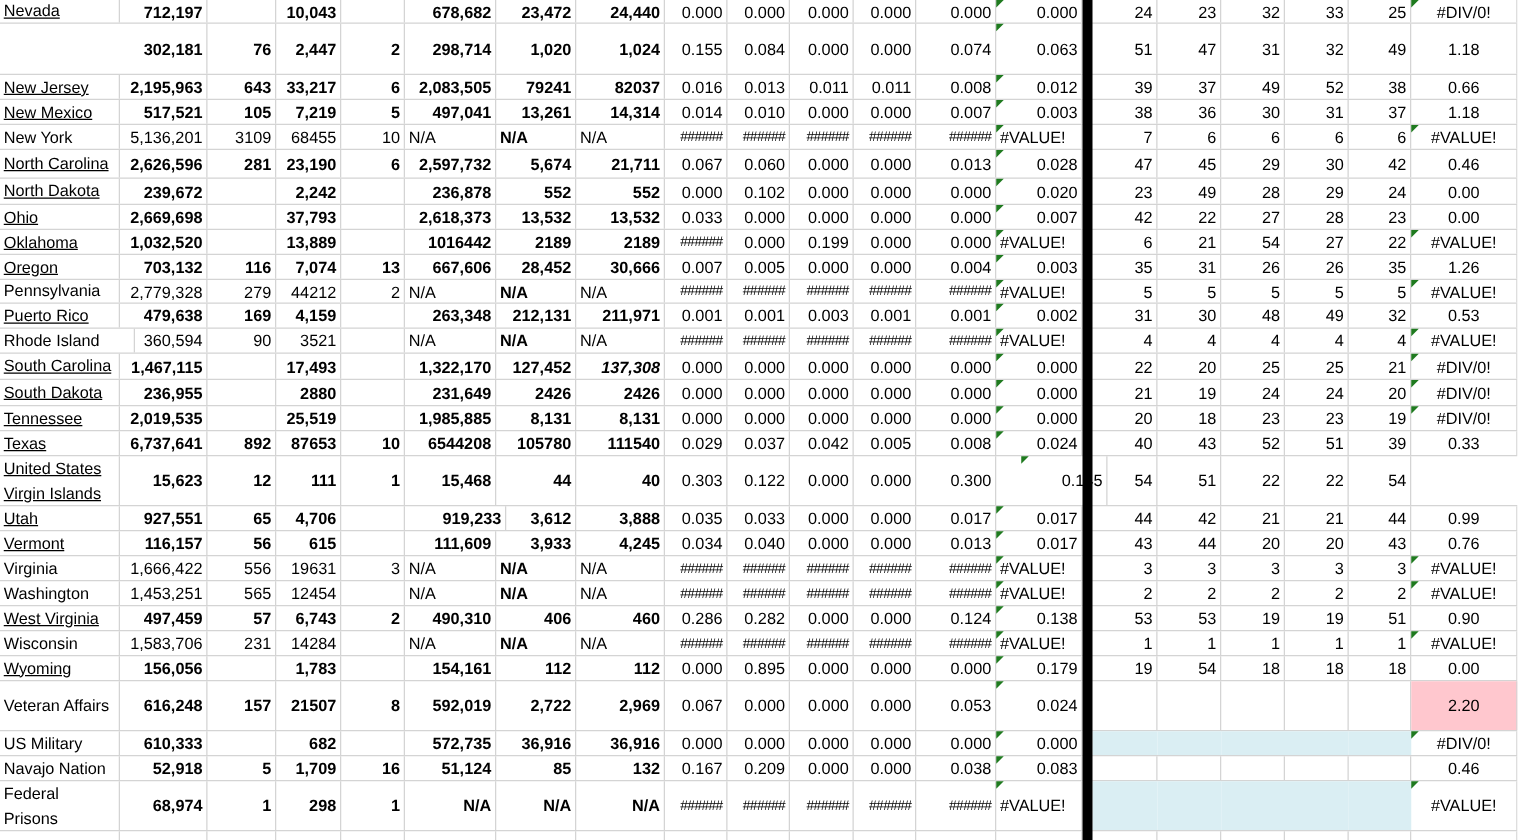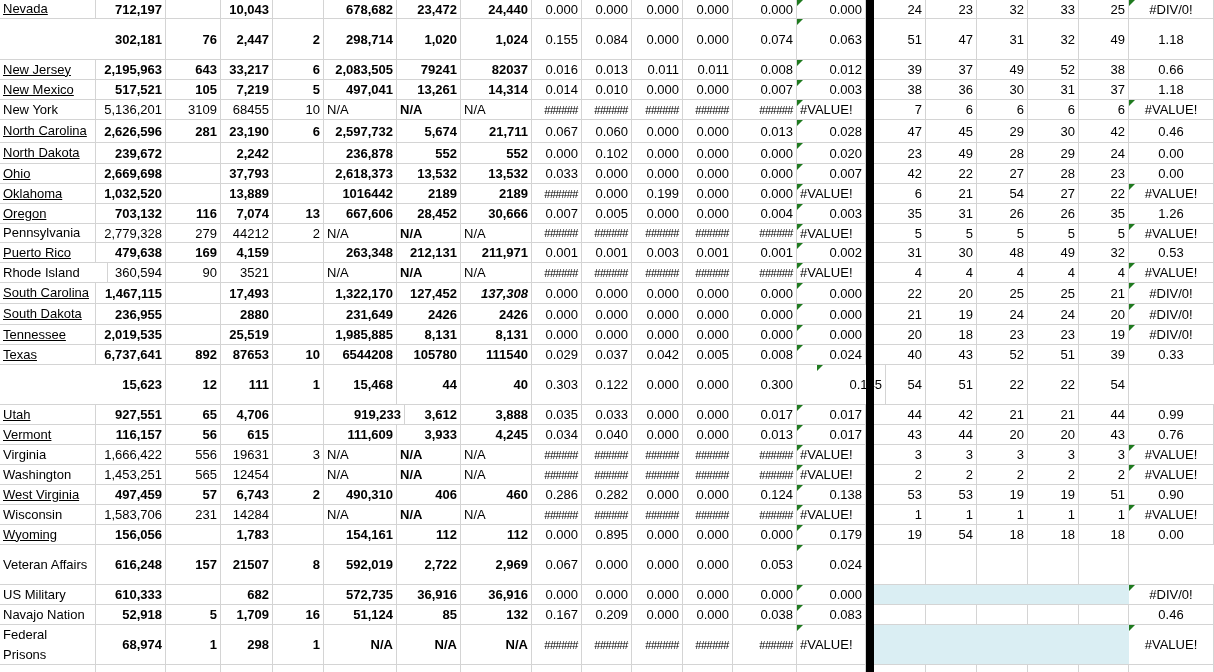--- a/index.html
+++ b/index.html
@@ -400,20 +400,21 @@
       <div class="cell r" style="left: 733px; width: 64px;">0.008</div>
       <div class="cell r tri" style="left: 797px; width: 69px;">0.024</div>
       <div class="cell r" style="left: 874px; width: 52px;">40</div>
       <div class="cell r" style="left: 926px; width: 51px;">43</div>
       <div class="cell r" style="left: 977px; width: 51px;">52</div>
       <div class="cell r" style="left: 1028px; width: 51px;">51</div>
       <div class="cell r" style="left: 1079px; width: 50px;">39</div>
       <div class="cell c" style="left: 1129px; width: 85px;">0.33</div>
     </div>
     <div class="row" style="height: 40px;">
+      <div class="cell l name u" style="left: 0px; width: 96px; padding-top: 0px;">United States Virgin Islands</div>
       <div class="cell r b" style="left: 96px; width: 70px;">15,623</div>
       <div class="cell r b" style="left: 166px; width: 55px;">12</div>
       <div class="cell r b" style="left: 221px; width: 52px;">111</div>
       <div class="cell r b" style="left: 273px; width: 51px;">1</div>
       <div class="cell r b" style="left: 324px; width: 73px;">15,468</div>
       <div class="cell r b" style="left: 397px; width: 64px;">44</div>
       <div class="cell r b" style="left: 461px; width: 71px;">40</div>
       <div class="cell r" style="left: 532px; width: 50px;">0.303</div>
       <div class="cell r" style="left: 582px; width: 50px;">0.122</div>
       <div class="cell r" style="left: 632px; width: 51px;">0.000</div>
@@ -593,20 +594,21 @@
       <div class="cell r" style="left: 582px; width: 50px;">0.000</div>
       <div class="cell r" style="left: 632px; width: 51px;">0.000</div>
       <div class="cell r" style="left: 683px; width: 50px;">0.000</div>
       <div class="cell r" style="left: 733px; width: 64px;">0.053</div>
       <div class="cell r tri" style="left: 797px; width: 69px;">0.024</div>
       <div class="cell r" style="left: 874px; width: 52px;"></div>
       <div class="cell r" style="left: 926px; width: 51px;"></div>
       <div class="cell r" style="left: 977px; width: 51px;"></div>
       <div class="cell r" style="left: 1028px; width: 51px;"></div>
       <div class="cell r" style="left: 1079px; width: 50px;"></div>
+      <div class="cell c pink" style="left: 1129px; width: 85px;">2.20</div>
     </div>
     <div class="row" style="height: 20px;">
       <div class="cell l name" style="left: 0px; width: 96px; padding-top: 0px;">US Military</div>
       <div class="cell r b" style="left: 96px; width: 70px;">610,333</div>
       <div class="cell r b" style="left: 166px; width: 55px;"></div>
       <div class="cell r b" style="left: 221px; width: 52px;">682</div>
       <div class="cell r b" style="left: 273px; width: 51px;"></div>
       <div class="cell r b" style="left: 324px; width: 73px;">572,735</div>
       <div class="cell r b" style="left: 397px; width: 64px;">36,916</div>
       <div class="cell r b" style="left: 461px; width: 71px;">36,916</div>

